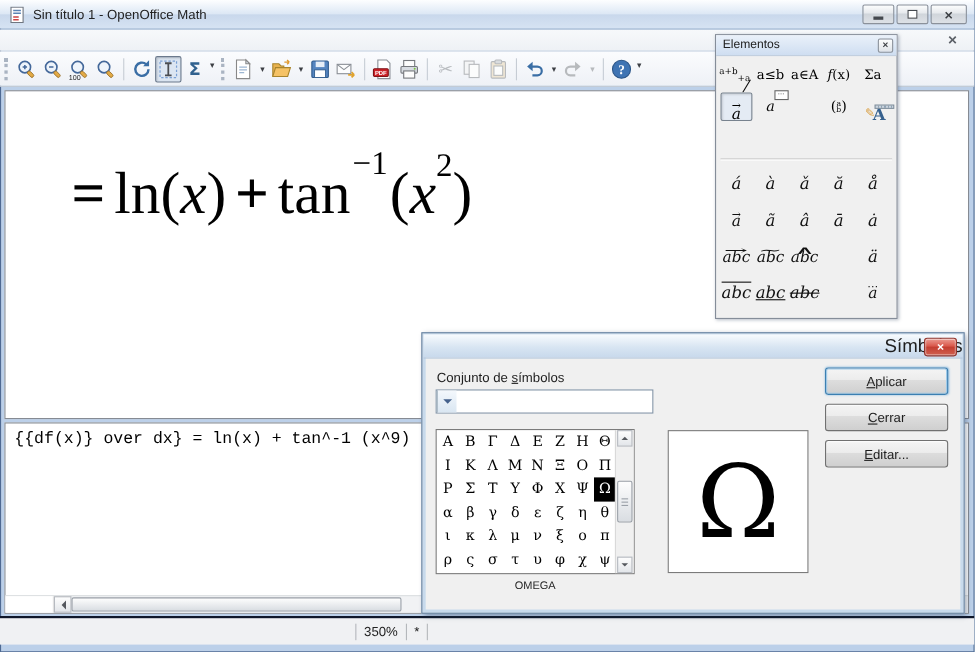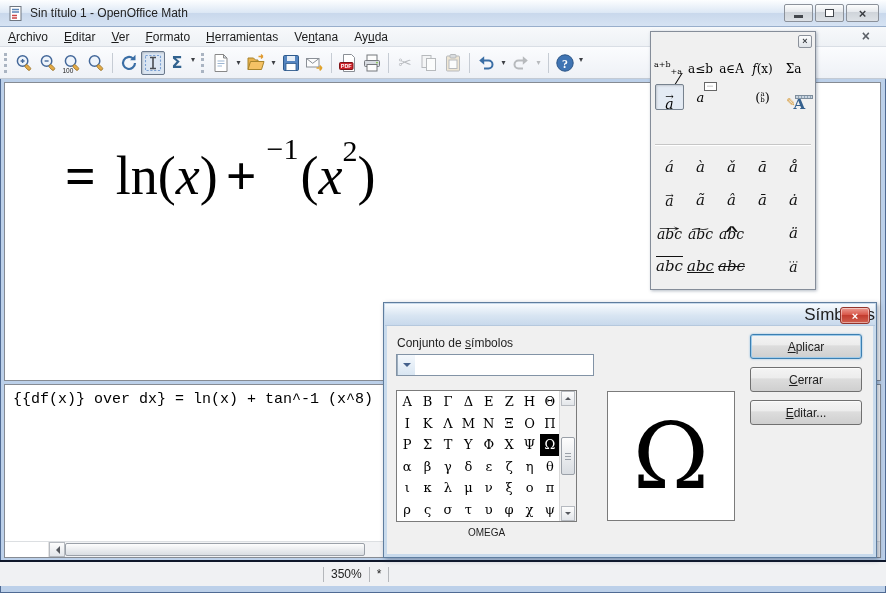--- a/index.html
+++ b/index.html
@@ -41,21 +41,21 @@
   .tb-overflow{font-size:8px;color:#3c3f44;margin:8px 2px 0 2px;align-self:flex-start;}
   
   .formula-view{position:absolute;left:4px;top:82px;width:877px;height:299px;background:#fff;border:1px solid #868b93;}
   .formula{position:absolute;left:48px;top:62px;display:flex;align-items:center;
     font-family:"Liberation Serif",serif;font-size:54px;color:#000;}
   .frac{display:inline-flex;flex-direction:column;align-items:center;margin-right:4px;}
   .fr-bar{height:4px;background:#000;align-self:stretch;margin:2px 0;}
   .fr-num,.fr-den{padding:0 14px;line-height:1.05;white-space:pre;}
   .t-i{font-style:italic;}
   .t-r{font-style:normal;}
-  .t-fn{font-style:normal;margin-left:12px;}
+  .t-fn{font-style:normal;margin-left:0;}
   .t-op{font-style:normal;font-weight:bold;margin:0 8px;}
   .t-sup{font-size:30px;position:relative;top:-27px;margin:0 2px;}
   .t-sup2{font-size:30px;position:relative;top:-25px;}
   
   .command-view{position:absolute;left:4px;top:384px;width:877px;height:174px;background:#fff;border:1px solid #868b93;}
   .cmd-text{position:absolute;left:8px;top:6px;font:15px "Liberation Mono",monospace;color:#000;white-space:pre;}
   .cmd-hscroll{position:absolute;left:0;right:0;bottom:0;height:16px;background:#f1f2f4;border-top:1px solid #dcdfe2;display:flex;}
   .cmd-corner{width:44px;background:#fff;border-right:1px solid #e3e3e3;}
   .sb-btn{width:16px;display:flex;align-items:center;justify-content:center;background:linear-gradient(#fdfdfd,#e3e6ea);border:1px solid #b6bac0;}
   .tri-left{width:0;height:0;border:4px solid transparent;border-right-color:#55585e;margin-left:-3px;}
@@ -159,29 +159,20 @@
       <span class="winbtn">
           <span class="glyph-restore"></span>
         </span>
       <span class="winbtn close">
           <span class="glyph-close">×</span>
         </span>
     </span>
   </div>
 
   <div class="menubar">
-    <span id="menu-items" style="display:flex;">
-        <span class="menu-item"><u>A</u>rchivo</span>
-        <span class="menu-item"><u>E</u>ditar</span>
-        <span class="menu-item"><u>V</u>er</span>
-        <span class="menu-item"><u>F</u>ormato</span>
-        <span class="menu-item"><u>H</u>erramientas</span>
-        <span class="menu-item">Ve<u>n</u>tana</span>
-        <span class="menu-item">Ay<u>u</u>da</span>
-      </span>
     <span class="doc-close">×</span>
   </div>
 
   <div class="toolbar">
     <span class="tb-grip"></span>
     <span id="toolbar-view" style="display:flex;align-items:center;">
         <span class="tb-btn">
           <span class="tb-ic">
             <svg viewBox="0 0 20 20" width="20" height="20">
               <circle cx="8.6" cy="8" r="5.2" fill="#eef4fb" stroke="#44689a" stroke-width="1.5"></circle>
@@ -359,50 +350,54 @@
     <div class="formula" id="formula">
         <span class="frac">
           <span class="fr-bar"></span>
         </span>
         <span class="t-op">=</span>
         <span class="t-fn">ln</span>
         <span class="t-r">(</span>
         <span class="t-i">x</span>
         <span class="t-r">)</span>
         <span class="t-op">+</span>
+        <span class="t-fn">tan</span>
         <span class="t-sup">−1</span>
         <span class="t-r">(</span>
         <span class="t-i">x</span>
         <span class="t-sup2">2</span>
         <span class="t-r">)</span>
       </div>
   </div>
 
   <div class="command-view">
-    <div class="cmd-text">{{df(x)} over dx} = ln(x) + tan^-1 (x^8)</div>
+    <div class="cmd-text">{{df(x)} over dx} = ln(x) + tan^-1 (x^9)</div>
     <div class="cmd-hscroll">
       <span class="cmd-corner"></span>
       <span class="sb-btn">
           <span class="tri-left"></span>
         </span>
       <span class="sb-thumb"></span>
     </div>
   </div>
 
   <div class="statusbar">
     <span class="status-cluster">
       <span class="st-sep"></span>
       <span>350%</span>
       <span class="st-sep"></span>
       <span>*</span>
       <span class="st-sep"></span>
     </span>
   </div>
 
   <div class="elementos">
+    <div class="el-title">
+      <span>Elementos</span>
+    </div>
     <span class="el-close">×</span>
     <div class="el-row" id="el-row1" style="top:23px;">
         <span class="el-btn">
           <span><span class="el-unary"><span class="u1">+a</span><span class="u2">⁄</span><span class="u3">a+b</span></span></span>
         </span>
         <span class="el-btn">
           <span><span class="el-t">a≤b</span></span>
         </span>
         <span class="el-btn">
           <span><span class="el-t">a∈A</span></span>

